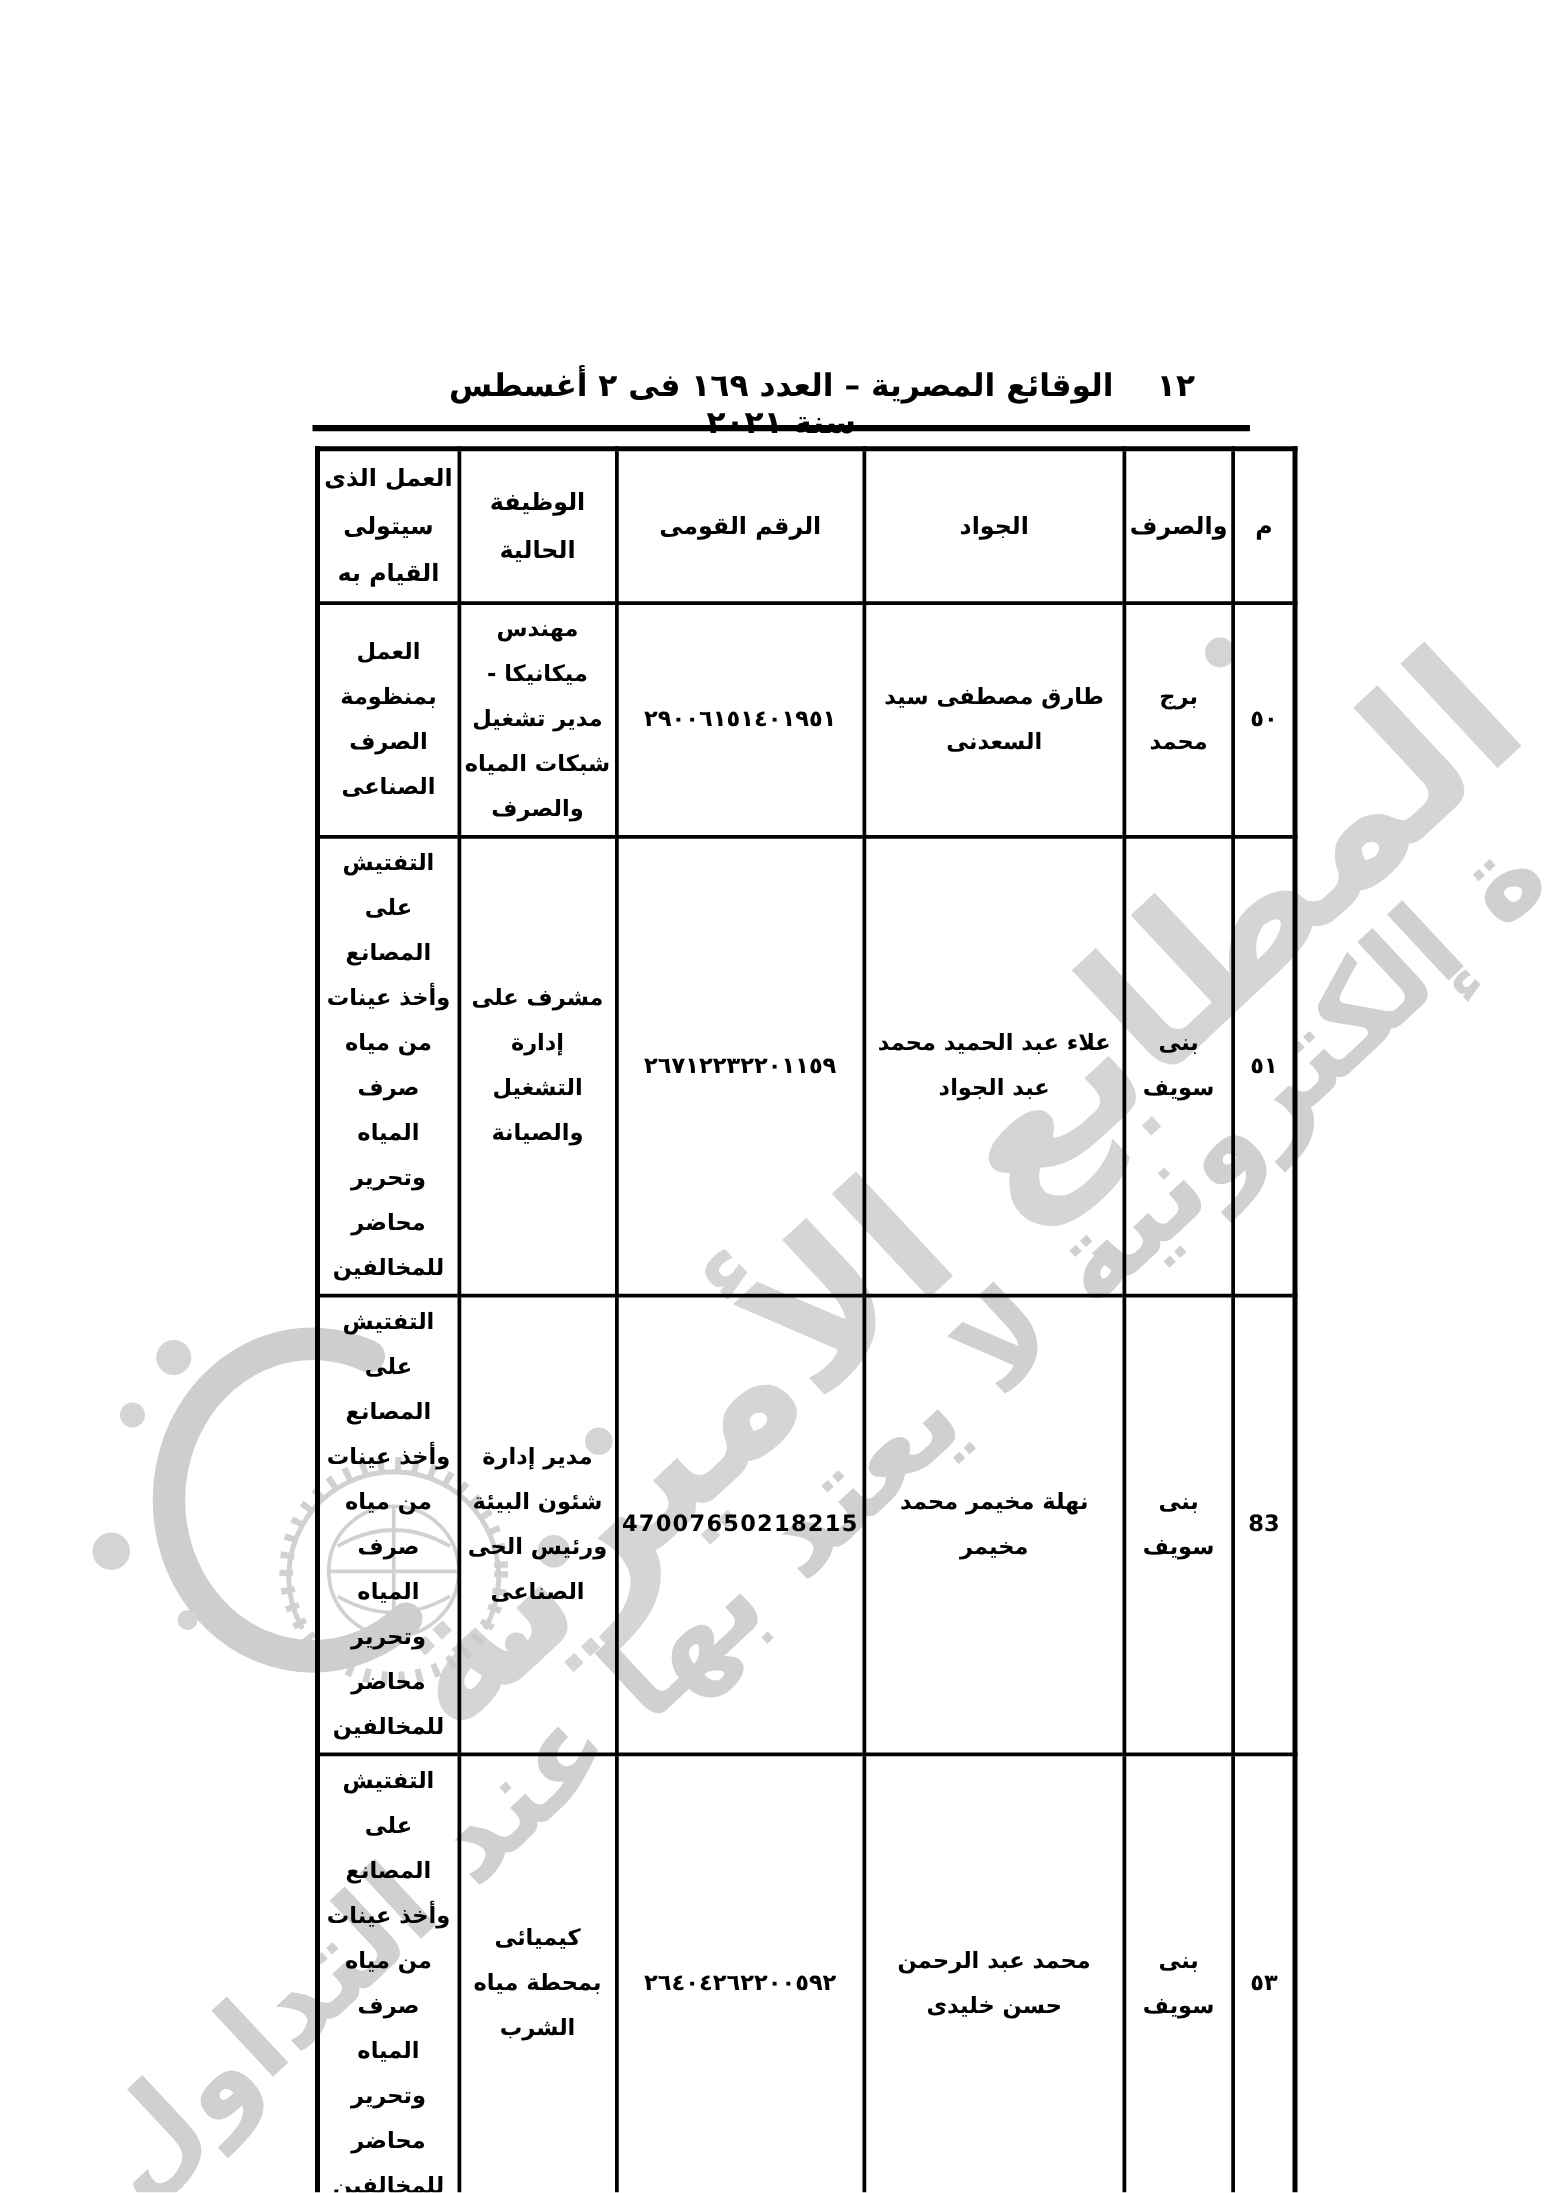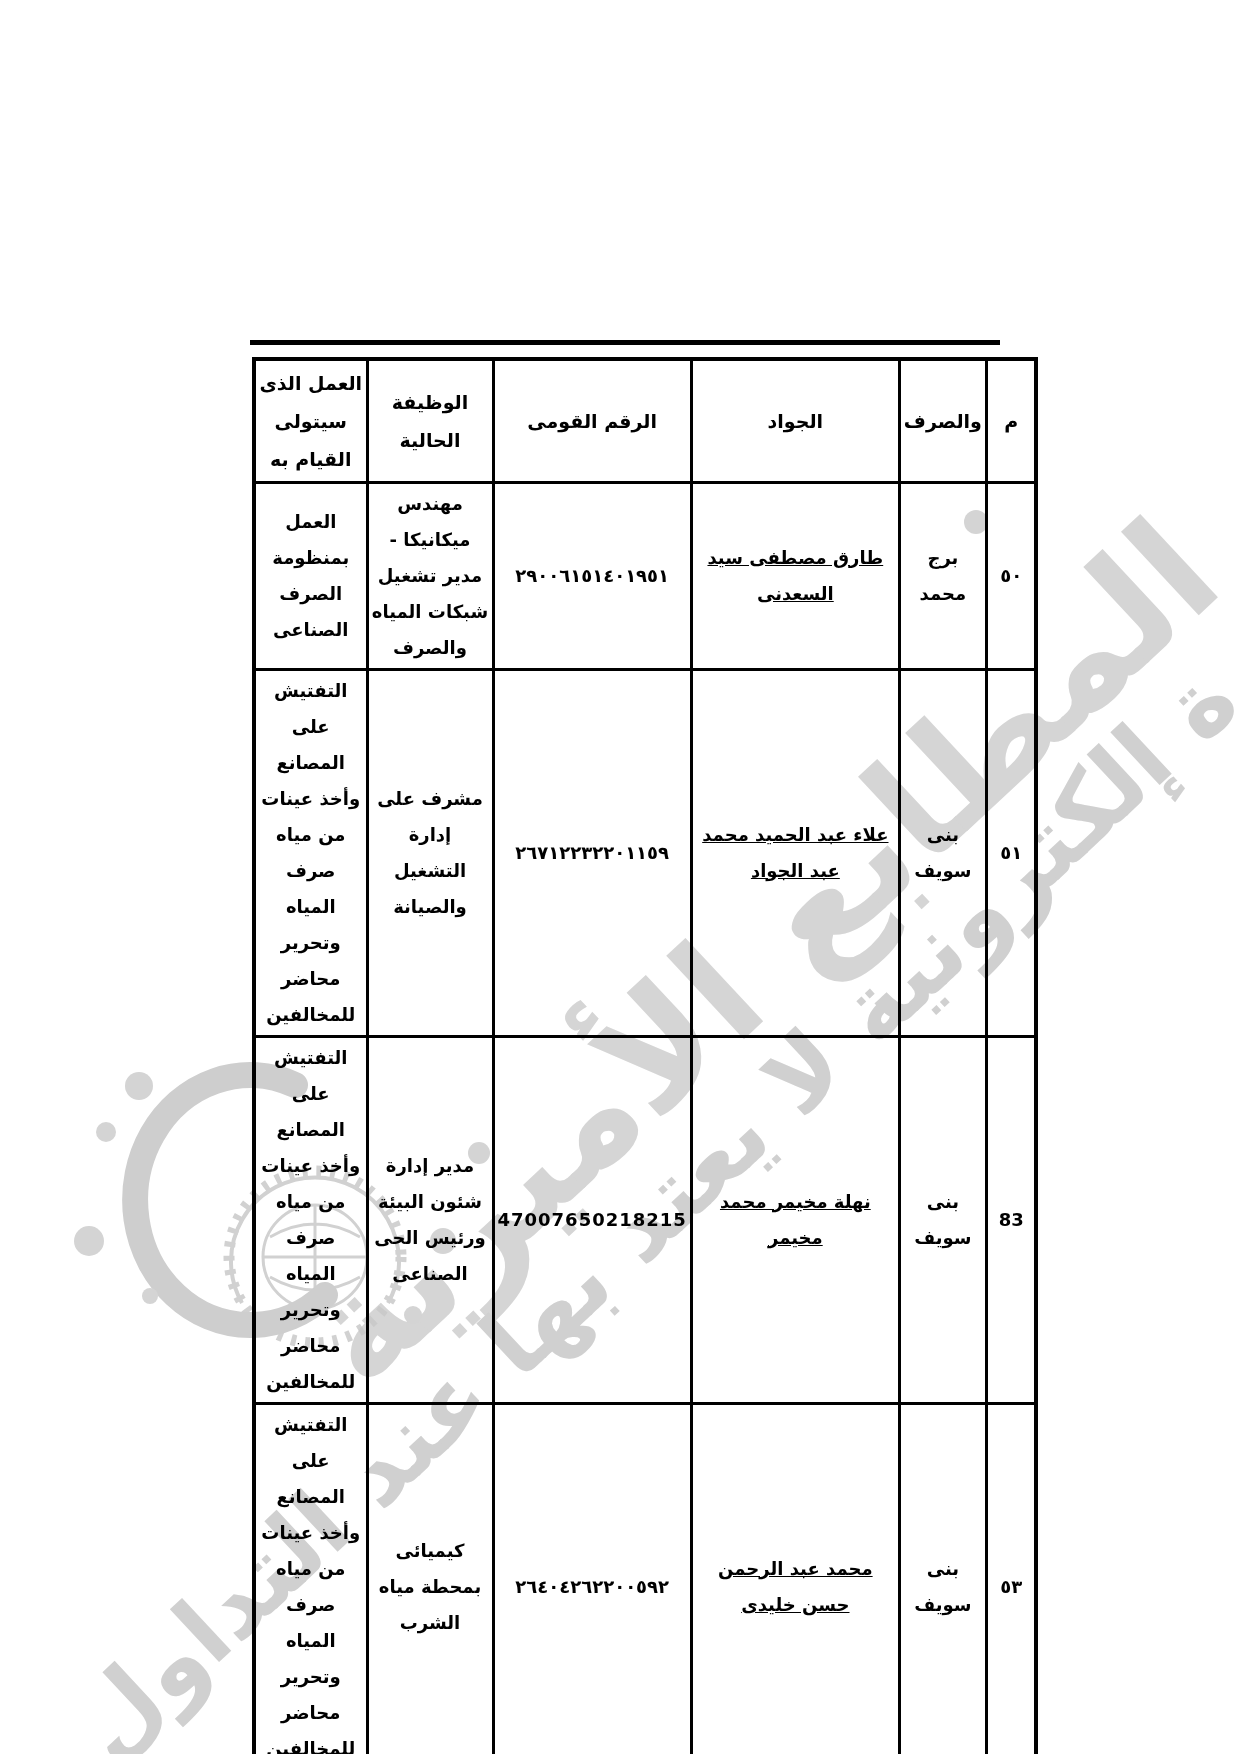--- a/index.html
+++ b/index.html
@@ -47,21 +47,21 @@
   table.gz col.c-id{width:155px;}
   table.gz col.c-job{width:126px;}
   table.gz col.c-work{width:113px;}
   table.gz th,table.gz td{
     border:3px solid #000;text-align:center;vertical-align:middle;
     font-weight:bold;padding:2px 3px;background:transparent;
   }
   table.gz{border:4px solid #000;border-bottom-width:6px;}
   table.gz th{font-size:19px;line-height:2.0;}
   table.gz td{font-size:18px;line-height:2.0;}
-  td.cell-name{line-height:2.5;text-decoration:underline;}
+  td.cell-name{line-height:2.5;}
   td.cell-id{letter-spacing:1px;font-size:17px;margin-top:36px;}
   tr.r-head{height:123px;}
   tr.r-50{height:168px;}
   tr.r-51{height:274px;}
   tr.r-52{height:273px;}
   tr.r-53{height:267px;}
 </style>
 </head>
 <body>
 
@@ -87,20 +87,24 @@
     <div class="wm-dot" style="left:125px;top:1072px;width:28px;height:28px;"></div>
     <div class="wm-dot" style="left:96px;top:1122px;width:20px;height:20px;"></div>
     <div class="wm-dot" style="left:74px;top:1226px;width:30px;height:30px;"></div>
     <div class="wm-dot" style="left:142px;top:1288px;width:16px;height:16px;"></div>
     <div class="wm-dot" style="left:430px;top:1228px;width:26px;height:26px;"></div>
     <div class="wm-dot" style="left:404px;top:1306px;width:18px;height:18px;"></div>
     <div class="wm-dot" style="left:468px;top:1142px;width:22px;height:22px;"></div>
     <div class="wm-dot" style="left:964px;top:510px;width:24px;height:24px;"></div>
   </div>
 
+  <div class="page-header">
+    <div class="gazette-title">الوقائع المصرية – العدد ١٦٩ فى ٢ أغسطس سنة ٢٠٢١</div>
+    <div class="page-number">١٢</div>
+  </div>
   <div class="header-rule"></div>
 
   <table class="gz">
     <colgroup>
       <col class="c-num">
         <col class="c-entity">
         <col class="c-name">
       <col class="c-id">
         <col class="c-job">
         <col class="c-work">

